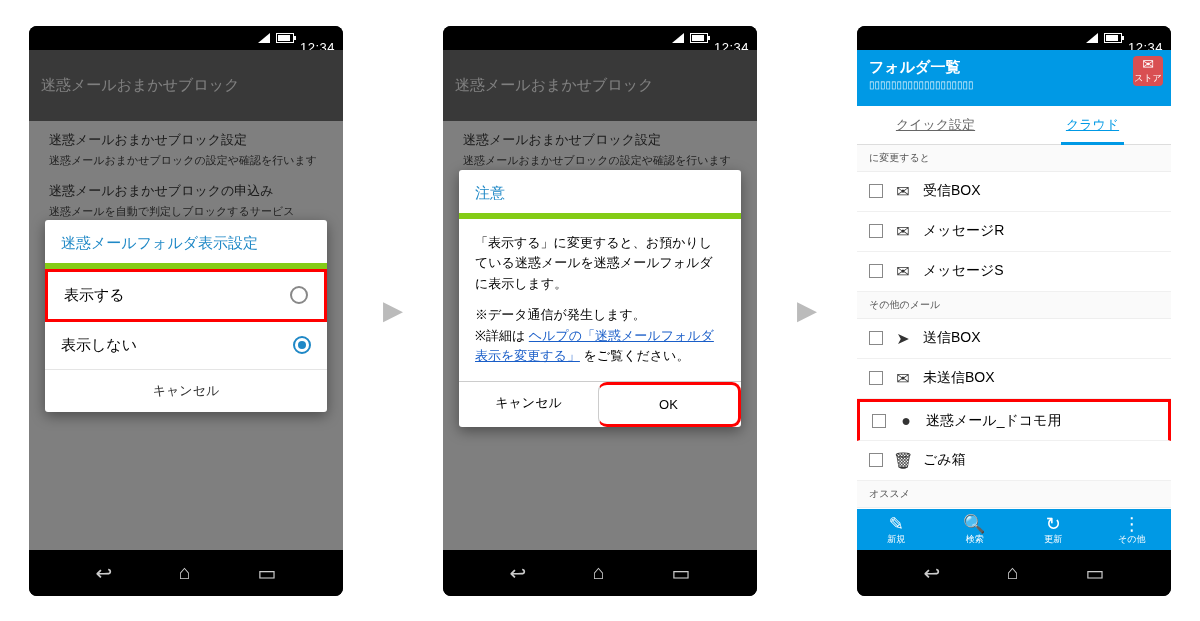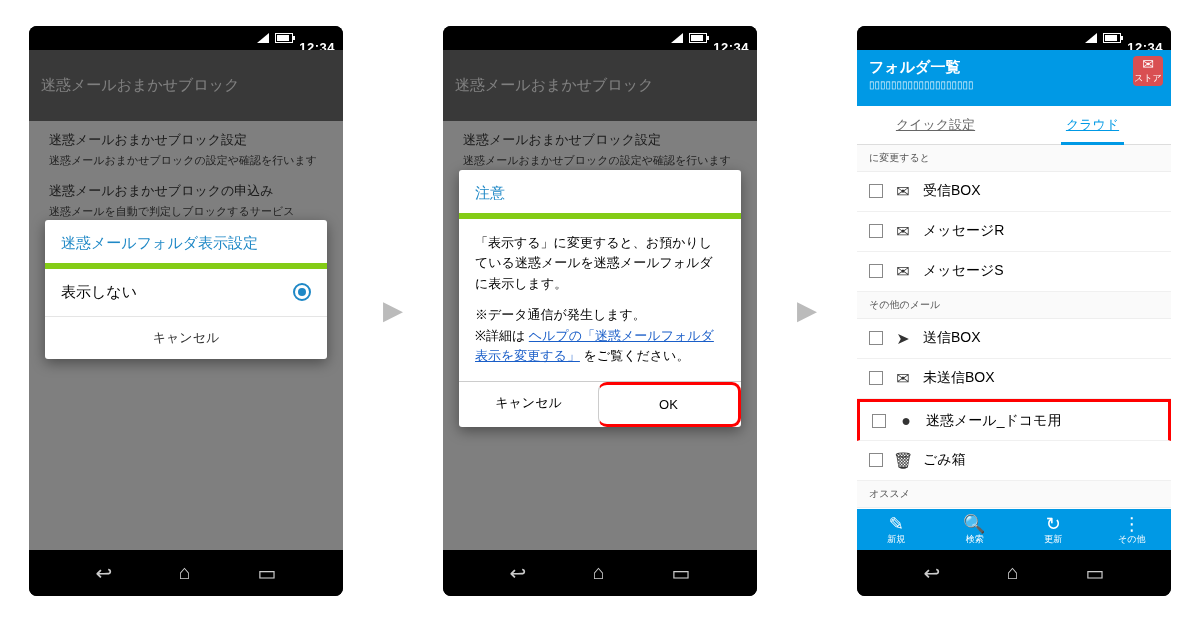--- a/index.html
+++ b/index.html
@@ -27,21 +27,21 @@
     height: 24px;
     background: #000;
     display: flex;
     justify-content: flex-end;
     align-items: center;
     gap: 6px;
     padding: 0 8px;
     color: #fff;
     font-size: 13px;
   }
-  .status-bar .time { font-weight: 700; letter-spacing: .5px; margin-top: 20px; }
+  .status-bar .time { font-weight: 400; letter-spacing: .5px; margin-top: 20px; }
   .signal-icon {
     width: 0; height: 0;
     border-left: 12px solid transparent;
     border-bottom: 10px solid #fff;
   }
   .battery-icon {
     width: 18px; height: 10px;
     border: 1px solid #fff;
     position: relative;
   }
@@ -263,20 +263,24 @@
     <div class="spam-body">
       <div class="title">迷惑メールおまかせブロック設定</div>
       <div class="desc">迷惑メールおまかせブロックの設定や確認を行います</div>
       <div class="title">迷惑メールおまかせブロックの申込み</div>
       <div class="desc">迷惑メールを自動で判定しブロックするサービス</div>
     </div>
     <div class="dim-overlay"></div>
 
     <div class="dialog" style="top:170px">
       <div class="dlg-title">迷惑メールフォルダ表示設定</div>
+      <div class="radio-row red-box">
+        <span>表示する</span>
+        <span class="radio"></span>
+      </div>
       <div class="radio-row">
         <span>表示しない</span>
         <span class="radio selected"></span>
       </div>
       <div class="dlg-cancel">キャンセル</div>
     </div>
   </div>
 
   <div class="nav-bar">
     <span class="nav-glyph">↩</span>

